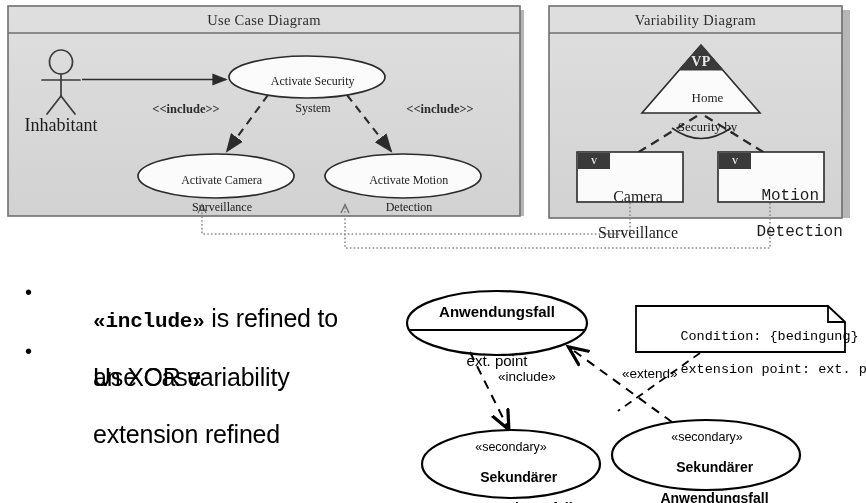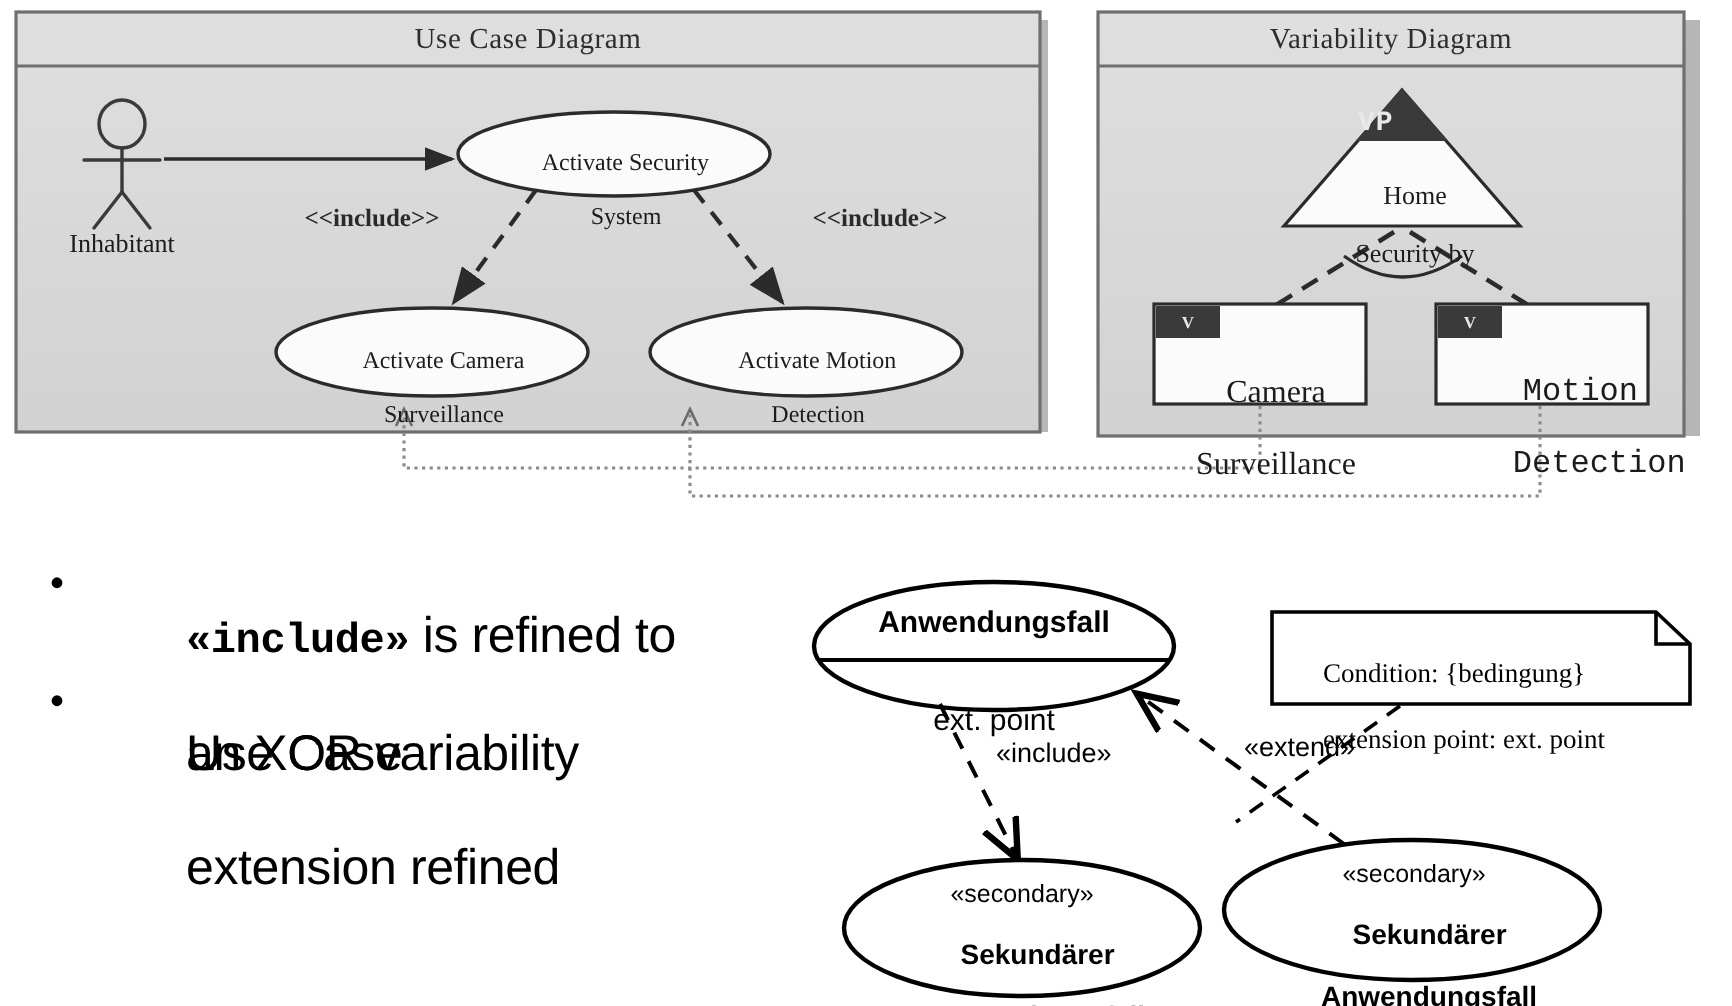--- a/index.html
+++ b/index.html
@@ -8,38 +8,38 @@
   #stage{position:absolute;left:0;top:0;width:866px;height:503px;}
   svg.layer{position:absolute;left:0;top:0;width:866px;height:503px;overflow:visible;}
   .txt{position:absolute;white-space:pre;}
 
   
   .panel-title{font-family:"Liberation Serif",serif;font-size:14.5px;color:#2d2d2d;
                text-align:center;letter-spacing:.3px;}
   
   .fig-serif{font-family:"Liberation Serif",serif;color:#1c1c1c;text-align:center;line-height:1.12;}
   .uc-label{font-size:12px;}
-  .actor-label{font-size:13px;}
+  .actor-label{font-size:18px;}
   .incl-label{font-size:12.5px;font-weight:600;color:#2a2a2a;}
-  .vp-cap{font-family:Liberation Mono, monospace;font-size:14px;color:#e8e8e8;
-          font-weight:700;text-align:left;letter-spacing:.5px;}
+  .vp-cap{font-family:Liberation Serif, serif;font-size:14px;color:#e8e8e8;
+          font-weight:700;text-align:center;letter-spacing:.5px;}
   .v-cap{font-family:"Liberation Serif",serif;font-size:8.5px;color:#e8e8e8;
          font-weight:700;text-align:center;}
   .vp-text{font-size:13px;}
   .vbox-text{font-size:16px;}
 
   
   .bullet-dot{font-size:20px;color:#000;line-height:1;}
   .bullet-text{font-size:25px;color:#000;line-height:1.15;letter-spacing:-.2px;}
   .mono-guillemet{font-family:"Liberation Mono",monospace;font-size:21px;font-weight:700;}
 
   
   .b-bold{font-family:"Liberation Sans",sans-serif;font-weight:bold;font-size:15px;color:#000;text-align:center;}
   .b-plain{font-family:"Liberation Sans",sans-serif;font-size:15px;color:#000;text-align:center;margin-top:17px;}
-  .b-note{font-family:Liberation Serif, serif;font-size:13.5px;color:#000;line-height:1.2;}
+  .b-note{font-family:Liberation Mono, monospace;font-size:13.5px;color:#000;line-height:1.2;}
   .b-arrowlbl{font-family:"Liberation Sans",sans-serif;font-size:13.5px;color:#000;}
   .b-sec-small{font-family:"Liberation Sans",sans-serif;font-size:12.5px;color:#000;text-align:center;}
   .b-sec-bold{font-family:"Liberation Sans",sans-serif;font-size:14px;font-weight:bold;color:#000;text-align:center;line-height:1.1;}
 </style>
 </head>
 <body>
 
 <div id="stage">
 
   <svg class="layer" viewBox="0 0 866 503">

